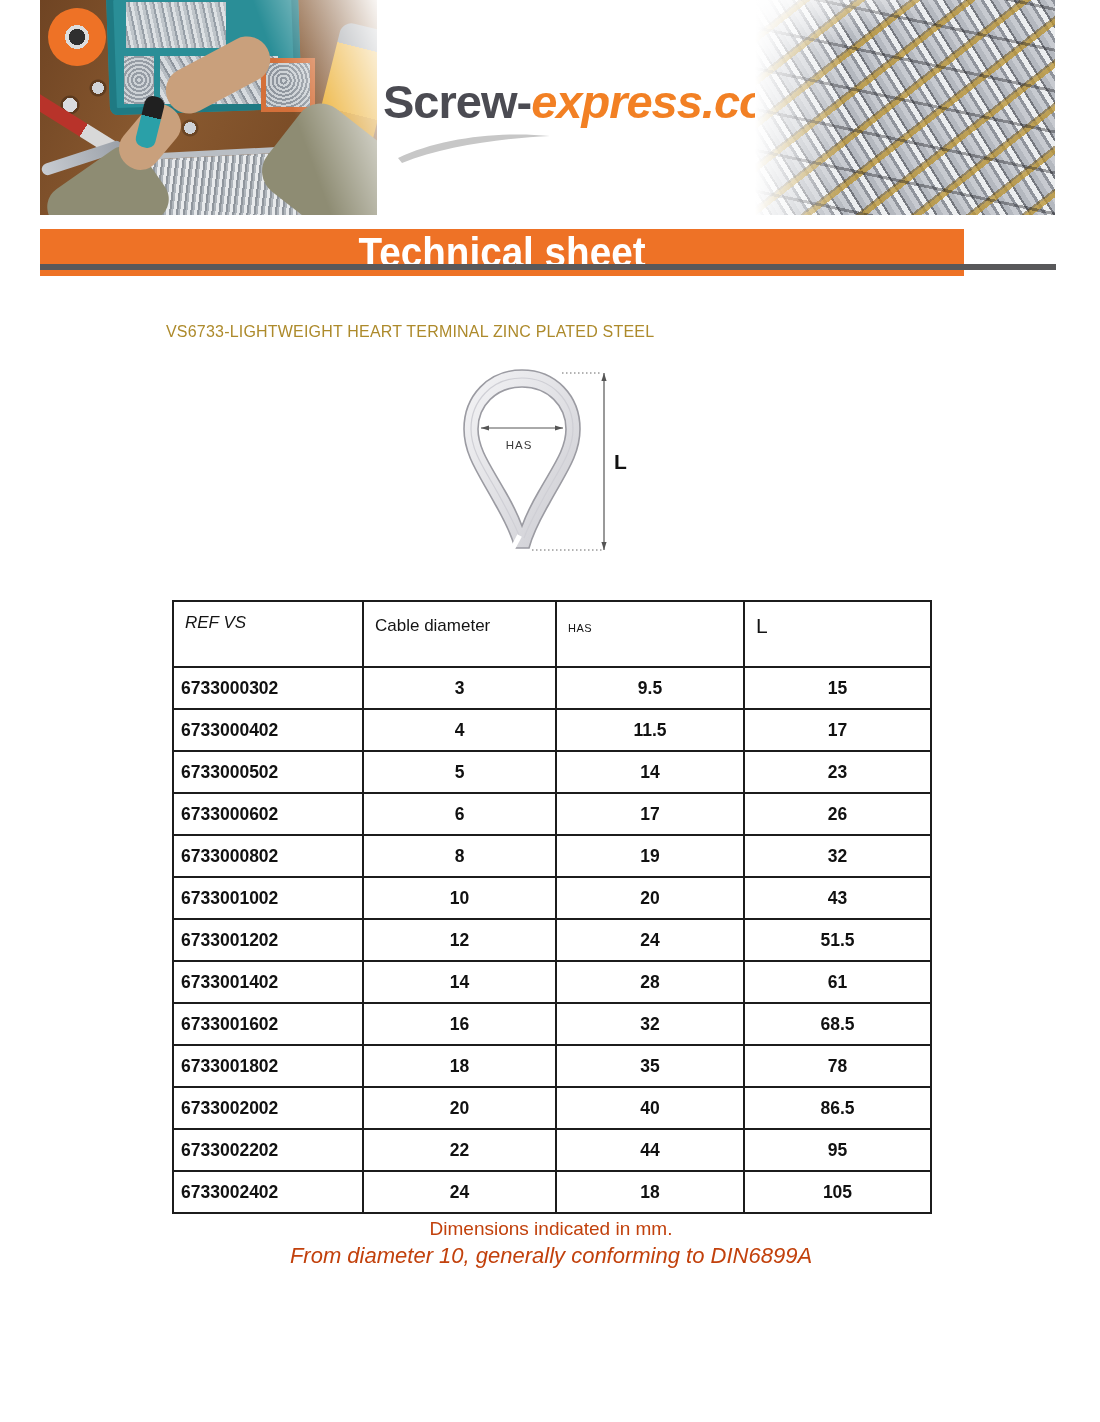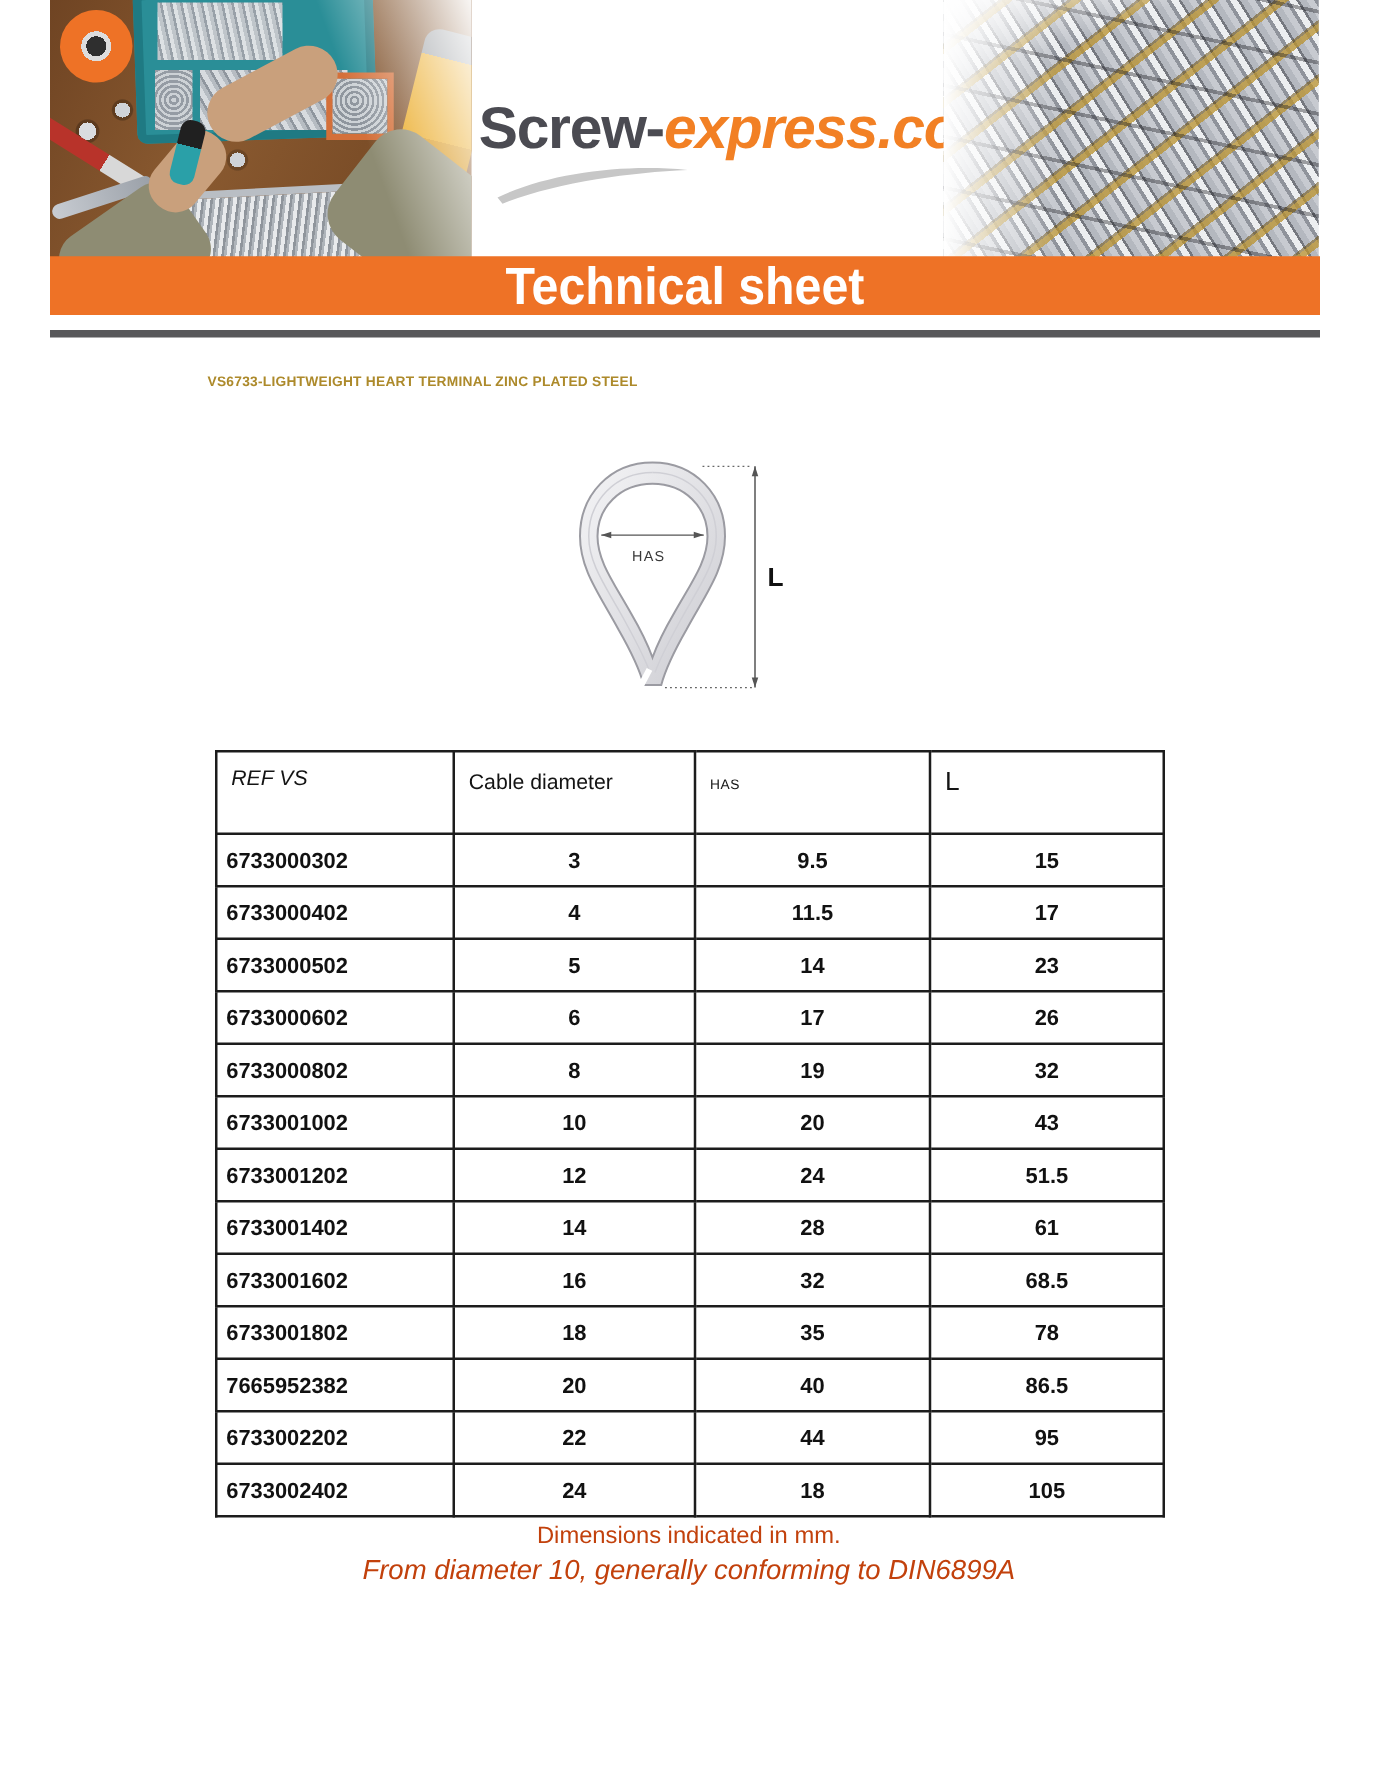--- a/index.html
+++ b/index.html
@@ -49,27 +49,27 @@
       repeating-linear-gradient(12deg,transparent 0 22px,rgba(25,25,30,.38) 22px 25px,transparent 25px 40px),
       repeating-linear-gradient(-38deg,transparent 0 14px,rgba(186,148,52,.78) 14px 19px,rgba(110,82,18,.55) 19px 21px,transparent 21px 34px),
       repeating-linear-gradient(58deg,#c7cad0 0 5px,#8f939b 5px 8px,#eceef0 8px 13px,#75787f 13px 15px,#b4b8bf 15px 20px);}
 
   .logo{position:absolute;left:383px;top:74px;width:372px;height:62px;white-space:nowrap;
         font-size:47px;font-weight:bold;letter-spacing:-1px;}
   .logo-gray{color:var(--logo-gray,#4b4b52);}
   .logo-orange{color:var(--logo-orange,#f28024);font-style:italic;}
   .swoosh{position:absolute;left:392px;top:128px;}
 
-  .banner{position:absolute;left:40px;top:205px;width:1016px;height:47px;background:var(--orange,#ee7226);
+  .banner{position:absolute;left:40px;top:229px;width:924px;height:47px;background:var(--orange,#ee7226);
           display:flex;align-items:center;justify-content:center;}
   .banner span{color:#fff;font-size:42px;font-weight:800;letter-spacing:0;transform:scaleX(.92);white-space:nowrap;}
   .gray-strip{position:absolute;left:40px;top:264px;width:1016px;height:6px;background:var(--bar-gray,#58585a);}
 
   
-  .product-title{position:absolute;left:166px;top:300px;font-size:11px;font-weight:700;
+  .product-title{position:absolute;left:166px;top:323px;font-size:16px;font-weight:400;
                  color:var(--gold,#ad8a2b);letter-spacing:.2px;}
 
   
   .thimble-figure{position:absolute;left:452px;top:366px;width:185px;height:200px;margin:0;}
 
   
   table.spec{position:absolute;left:172px;top:600px;width:758px;border-collapse:collapse;table-layout:fixed;}
   table.spec th,table.spec td{border:2px solid var(--table-border,#1c1c1c);}
   table.spec thead tr{height:66px;}
   table.spec th{text-align:left;vertical-align:top;padding-left:11px;color:#141414;font-weight:400;}
@@ -227,21 +227,21 @@
           <td>32</td>
           <td>68.5</td>
         </tr>
         <tr>
           <td class="ref">6733001802</td>
           <td>18</td>
           <td>35</td>
           <td>78</td>
         </tr>
         <tr>
-          <td class="ref">7665952382</td>
+          <td class="ref">6733002002</td>
           <td>20</td>
           <td>40</td>
           <td>86.5</td>
         </tr>
         <tr>
           <td class="ref">6733002202</td>
           <td>22</td>
           <td>44</td>
           <td>95</td>
         </tr>

